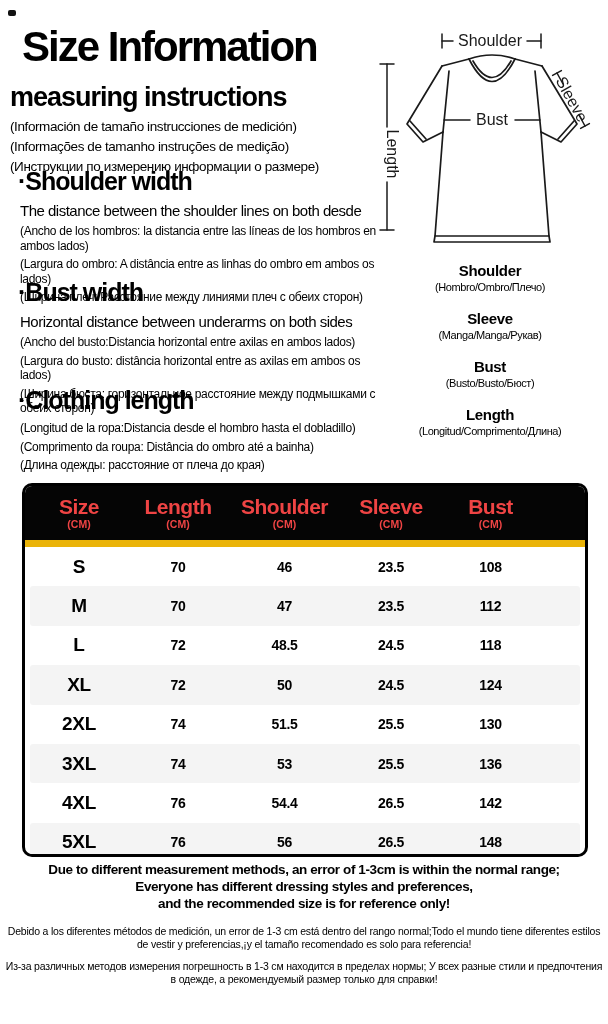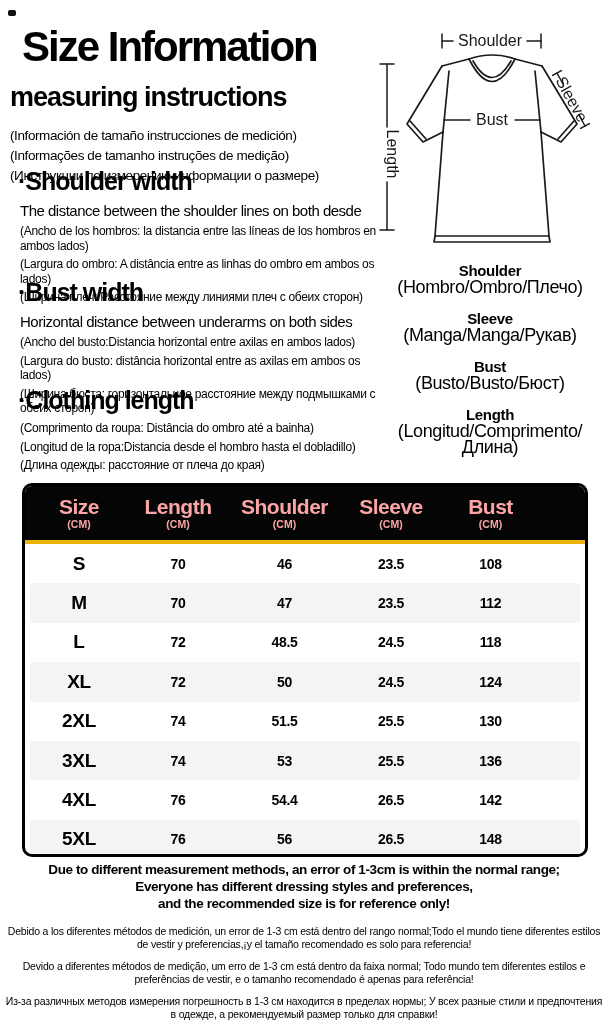--- a/index.html
+++ b/index.html
@@ -5,45 +5,45 @@
   html,body{margin:0;padding:0;background:#fff;}
   .page{position:relative;width:608px;height:1024px;background:#fff;color:#000;
         font-family:"Liberation Sans","DejaVu Sans",sans-serif;overflow:hidden;}
 
   .stray-dot{position:absolute;left:8px;top:10px;width:8px;height:6px;background:#111;border-radius:2px;}
 
   
   .intro{position:absolute;left:10px;top:12px;width:368px;}
   .title{font-size:42px;font-weight:bold;letter-spacing:-2px;line-height:46px;margin:12px;}
   .subtitle{font-size:27px;font-weight:bold;letter-spacing:-1px;line-height:30px;margin:1px 0 0 0;}
-  .intro-trans{margin-top:14px;font-size:13.5px;letter-spacing:-0.4px;line-height:20px;}
+  .intro-trans{margin-top:5px;font-size:13.5px;letter-spacing:-0.4px;line-height:20px;}
 
   
   .section{position:absolute;left:10px;width:372px;}
   .sec-1{top:160px;} .sec-2{top:271px;} .sec-3{top:379px;}
   .sec-title{font-size:25px;font-weight:bold;letter-spacing:-1px;line-height:26px;margin:8px;}
   .sec-desc{font-size:15px;letter-spacing:-0.5px;line-height:18px;margin:1px 0 2px 10px;}
   .sec-trans p{font-size:12px;letter-spacing:-0.3px;line-height:14.5px;margin:4px 0 0 10px;}
 
   
   .diagram{position:absolute;left:372px;top:8px;width:236px;height:252px;}
   .diagram svg{display:block;}
   .diagram text{font-family:"Liberation Sans","DejaVu Sans",sans-serif;font-size:16px;fill:#1a1a1a;}
 
   
   .legend{position:absolute;left:372px;top:262px;width:236px;text-align:center;}
   .legend-block{margin-bottom:15px;}
   .legend-name{font-size:15px;font-weight:bold;letter-spacing:-0.3px;line-height:17px;}
-  .legend-trans{font-size:18px;letter-spacing:-0.4px;line-height:16px;}
+  .legend-trans{font-size:11px;letter-spacing:-0.4px;line-height:16px;}
 
   
   .size-table{position:absolute;left:22px;top:483px;width:566px;height:374px;
               border:3px solid #000;border-radius:10px;background:#fff;box-sizing:border-box;overflow:hidden;}
-  .thead{background:#050505;color:#fca5a5;height:54px;display:grid;padding:0 5px;
-         grid-template-columns:98px 100px 113px 100px 1fr;align-items:center;border-bottom:4px solid #eab308;}
+  .thead{background:#050505;color:#ef4444;height:54px;display:grid;padding:0 5px;
+         grid-template-columns:98px 100px 113px 100px 1fr;align-items:center;border-bottom:7px solid #eab308;}
   .th{text-align:center;}
   .th:last-child{padding-right:40px;}
   .th-label{font-size:21px;font-weight:bold;letter-spacing:-0.5px;line-height:22px;}
   .th-unit{font-size:10.5px;font-weight:bold;line-height:12px;}
   .trow{display:grid;grid-template-columns:98px 100px 113px 100px 1fr;align-items:center;
         height:39.4px;margin:0 5px;border-radius:3px;}
   .trow.alt{background:#f4f4f4;}
   .cell{text-align:center;font-size:14px;font-weight:bold;letter-spacing:-0.3px;}
   .cell:last-child{padding-right:40px;}
   .cell.size-col{font-size:19px;}
@@ -87,22 +87,22 @@
     <div class="sec-trans">
       <p>(Ancho del busto:Distancia horizontal entre axilas en ambos lados)</p>
       <p>(Largura do busto: distância horizontal entre as axilas em ambos os lados)</p>
       <p>(Ширина бюста: горизонтальное расстояние между подмышками с обеих сторон)</p>
     </div>
   </div>
 
   <div class="section sec-3">
     <h3 class="sec-title">·Clothing length</h3>
     <div class="sec-trans">
+      <p>(Longitud de la ropa:Distancia desde el hombro hasta el dobladillo)</p>
       <p>(Comprimento da roupa: Distância do ombro até a bainha)</p>
-      <p>(Longitud de la ropa:Distancia desde el hombro hasta el dobladillo)</p>
       <p>(Длина одежды: расстояние от плеча до края)</p>
     </div>
   </div>
 
   <div class="diagram">
     <svg width="236" height="252" viewBox="0 0 236 252">
       <g stroke="#1a1a1a" stroke-width="1.7" fill="none" stroke-linecap="round" stroke-linejoin="round">
 
         <path d="M70,58 L97,51"></path>
           <path d="M143,51 L170,58"></path>
@@ -260,17 +260,16 @@
     </div>
   </div>
 
   <div class="footer-bold">
     <div>Due to different measurement methods, an error of 1-3cm is within the normal range;</div>
     <div>Everyone has different dressing styles and preferences,</div>
     <div>and the recommended size is for reference only!</div>
   </div>
   <div class="footer-small">
     <p>Debido a los diferentes métodos de medición, un error de 1-3 cm está dentro del rango normal;Todo el mundo tiene diferentes estilos de vestir y preferencias,¡y el tamaño recomendado es solo para referencia!</p>
-    <p>Devido a diferentes métodos de medição, um erro de 1-3 cm está dentro da faixa normal; Todo mundo tem diferentes estilos e preferências de vestir, e o tamanho recomendado é apenas para referência!</p>
     <p>Из-за различных методов измерения погрешность в 1-3 см находится в пределах нормы; У всех разные стили и предпочтения в одежде, а рекомендуемый размер только для справки!</p>
   </div>
 
 </div>
 
 </body></html>

